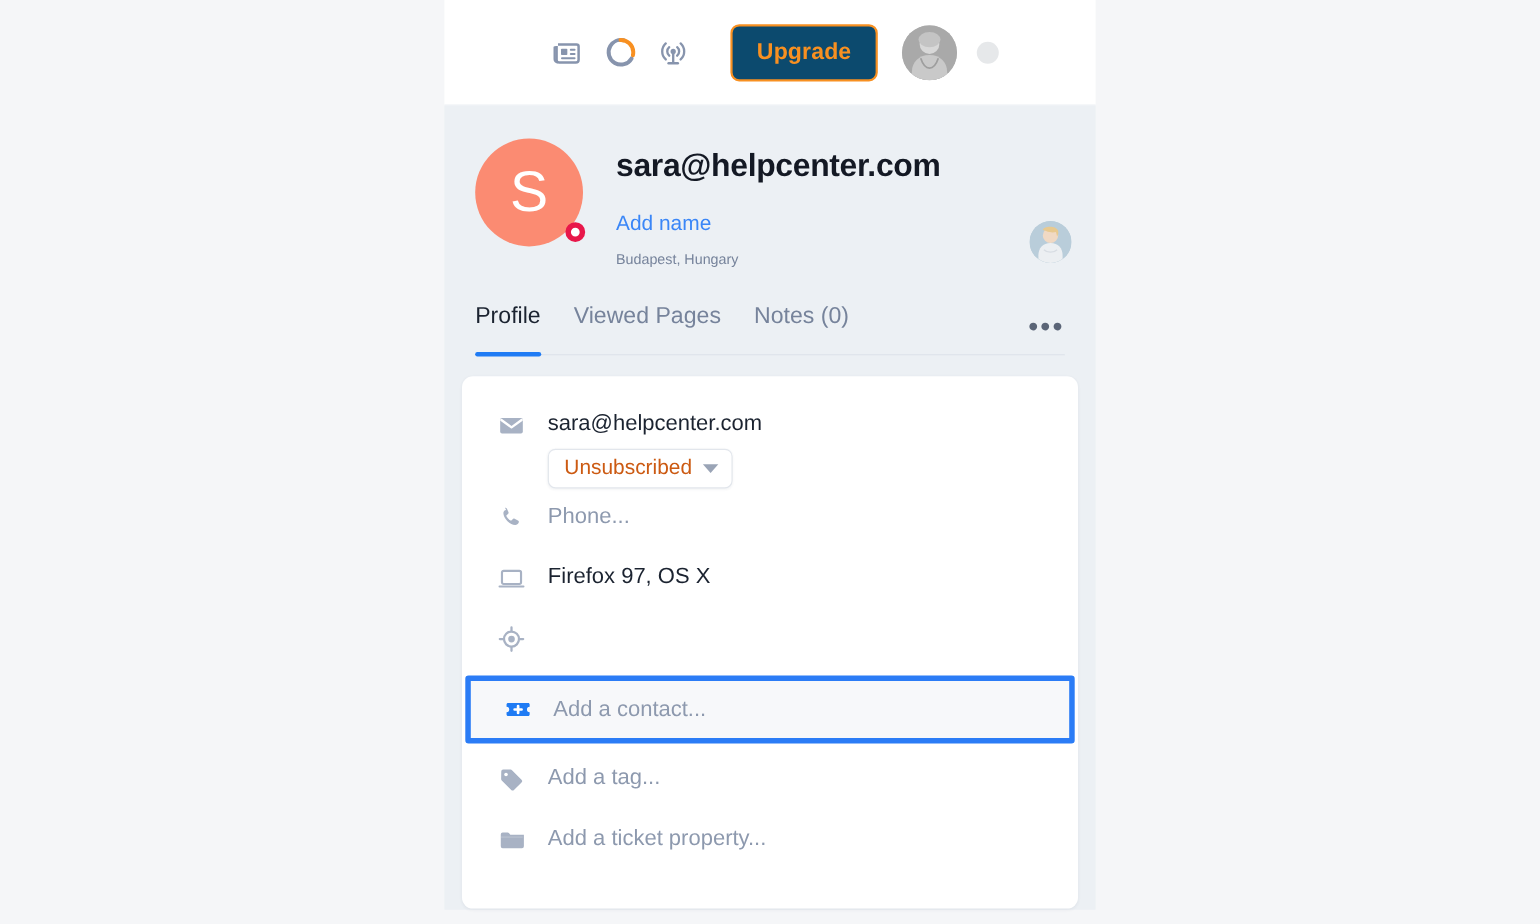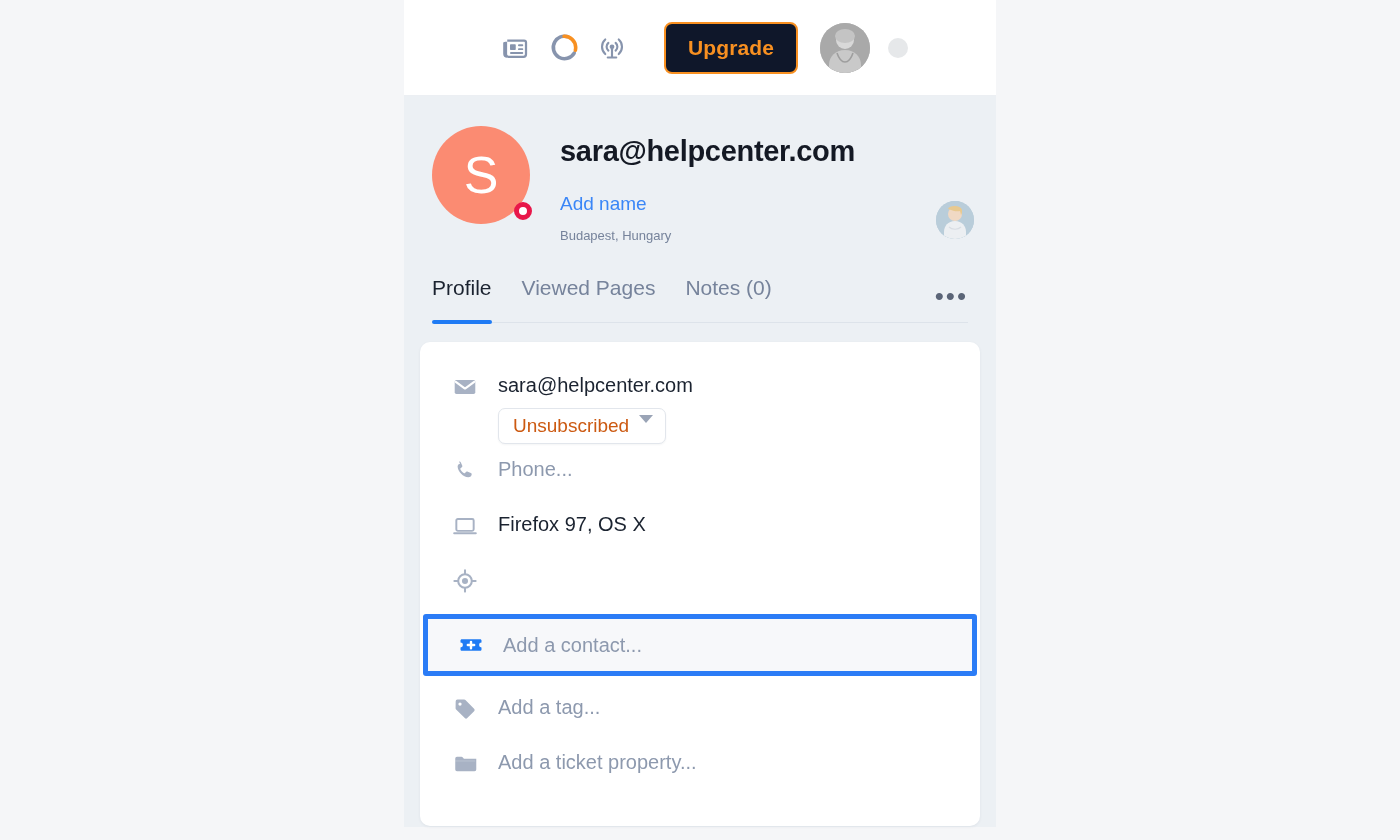--- a/index.html
+++ b/index.html
@@ -48,21 +48,21 @@
     justify-content: center;
     color: #8794ad;
   }
   .upgrade-btn {
     margin-left: 28px;
     margin-right: 22px;
     height: 52px;
     padding: 0 22px;
     border: 2px solid #f89021;
     border-radius: 8px;
-    background: #0f172a;
+    background: #0c4a6e;
     color: #f89021;
     font-size: 21px;
     font-weight: bold;
     letter-spacing: 0.1px;
     display: flex;
     align-items: center;
     justify-content: center;
     cursor: pointer;
     box-sizing: border-box;
   }
@@ -251,21 +251,21 @@
     font-size: 20px;
     color: #1b2330;
     padding-top: 12px;
     line-height: 1.3;
   }
   .row-value.muted {
     color: #8d99ae;
   }
   .badge {
     display: inline-flex;
-    align-items: flex-start;
+    align-items: center;
     margin-top: 10px;
     padding: 6px 12px 6px 14px;
     border: 1px solid #e2e6ec;
     border-radius: 7px;
     background: #ffffff;
     box-shadow: 0 1px 2px rgba(40,55,80,0.05);
     cursor: pointer;
   }
   .badge-label {
     font-size: 19px;

